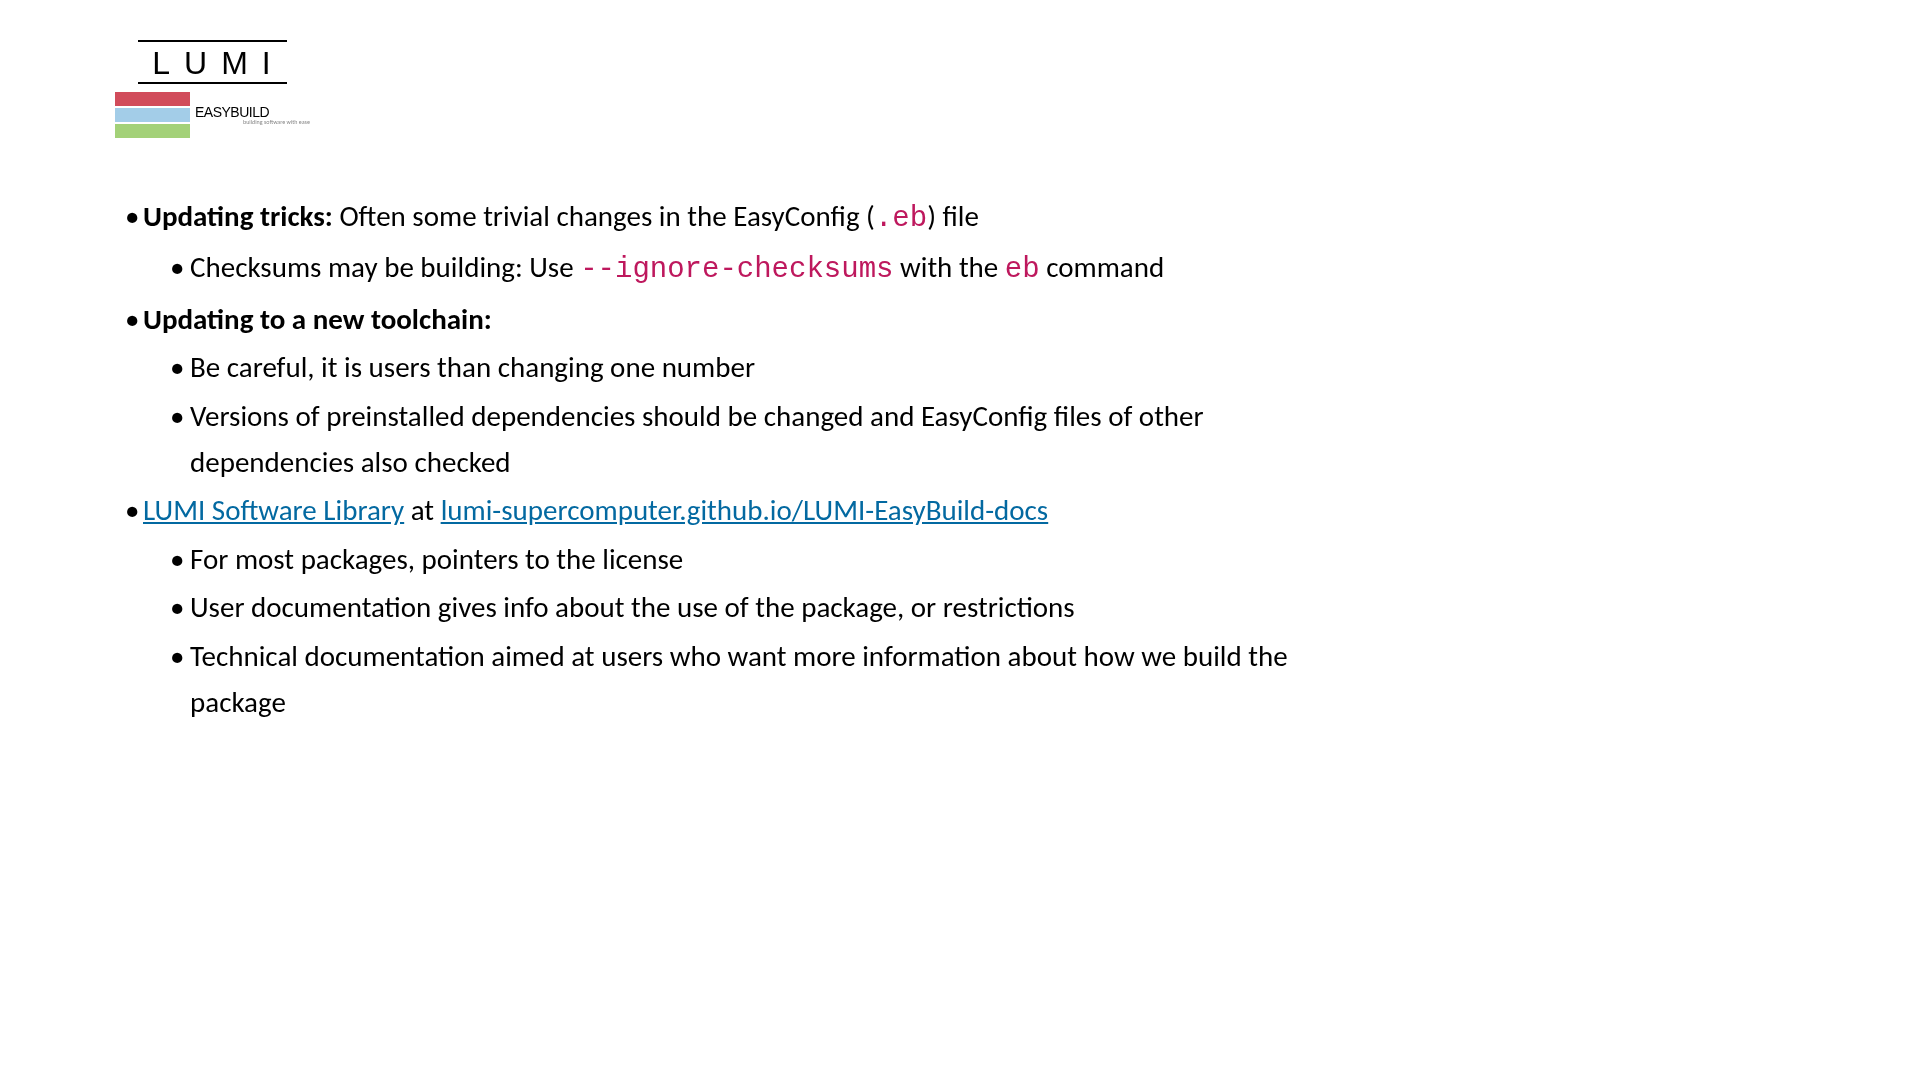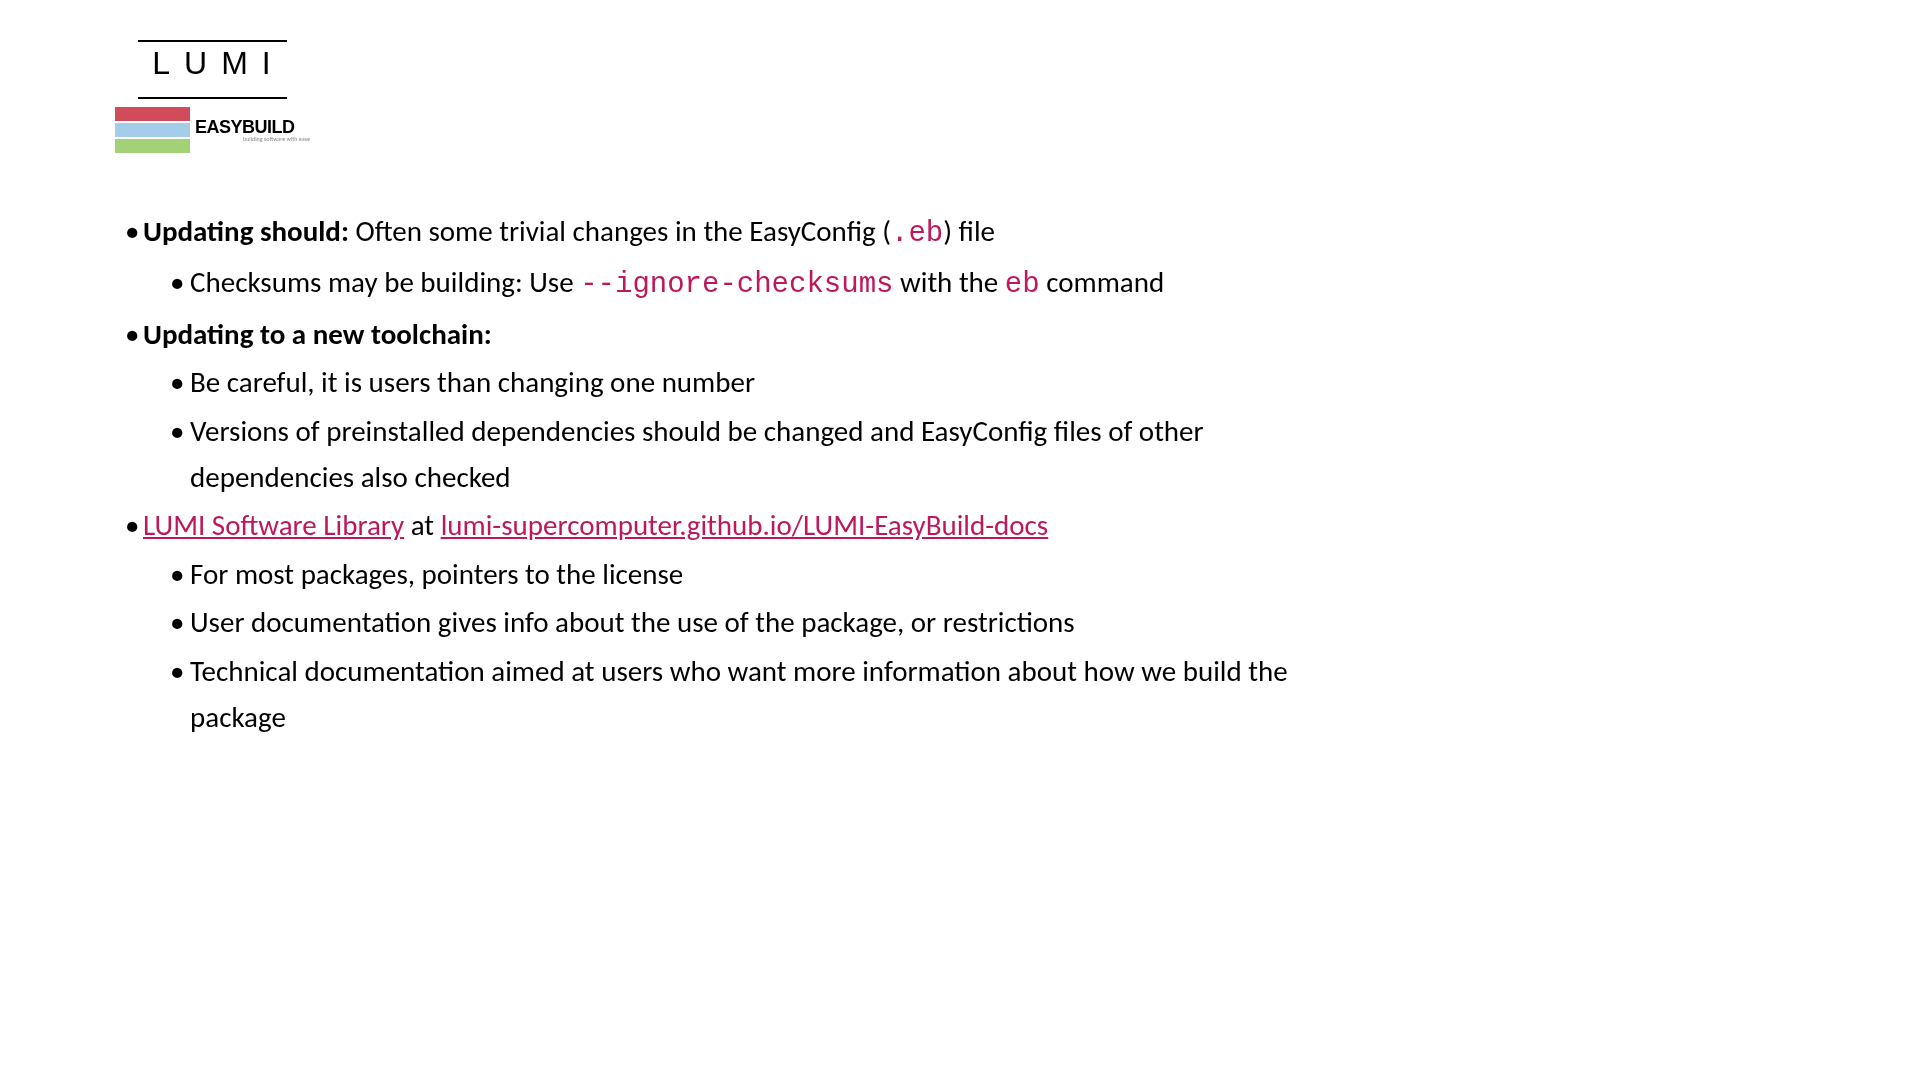--- a/index.html
+++ b/index.html
@@ -34,21 +34,21 @@
       gap: 8px;
       margin-top: -10px;
     }
     .lumi-logo {
       font-family: 'Futura', 'Century Gothic', sans-serif;
       font-size: 32px;
       font-weight: 400;
       letter-spacing: 14px;
       border-top: 2px solid #000;
       border-bottom: 2px solid #000;
-      padding: 5px 2px 18px 14px;
+      padding: 5px 2px 3px 14px;
       line-height: 1;
       text-align: center;
     }
     .easybuild-logo {
       display: flex;
       align-items: center;
       gap: 5px;
     }
     .eb-bars {
       display: flex;
@@ -62,22 +62,22 @@
     .eb-bar.red { background: #d14c5b; }
     .eb-bar.blue { background: #a3cde8; }
     .eb-bar.green { background: #a3d178; }
     .eb-text {
       display: flex;
       flex-direction: column;
       align-items: flex-start;
       line-height: 1;
     }
     .eb-main {
-      font-size: 18px;
-      font-weight: 700;
+      font-size: 14px;
+      font-weight: 400;
       font-family: Arial, sans-serif;
       letter-spacing: -0.5px;
     }
     .eb-sub {
       font-size: 6px;
       color: #888;
       padding-left: 48px;
     }
     .content {
       font-size: 29px;
@@ -104,21 +104,21 @@
       padding-left: 5px;
     }
     .bold {
       font-weight: 700;
     }
     .code {
       font-family: 'Consolas', 'Courier New', monospace;
       color: #be185d;
     }
     .link {
-      color: #be185d;
+      color: #0369a1;
       text-decoration: underline;
     }
     .l1-text, .l2-text {
       flex: 1;
     }
   </style>
 </head>
 <body>
 
 <div class="header">
@@ -134,21 +134,21 @@
         <span class="eb-main">EASYBUILD</span>
         <span class="eb-sub">building software with ease</span>
       </div>
     </div>
   </div>
 </div>
 
 <div class="content">
   <div class="bullet-l1">
     <span class="dot">•</span>
-    <span class="l1-text"><span class="bold">Updating should:</span><span> Often some trivial changes in the EasyConfig (</span><span class="code">.eb</span><span>) file</span></span>
+    <span class="l1-text"><span class="bold">Updating tricks:</span><span> Often some trivial changes in the EasyConfig (</span><span class="code">.eb</span><span>) file</span></span>
   </div>
   <div class="bullet-l2">
     <span class="dot">•</span>
     <span class="l2-text"><span>Checksums may be building: Use </span><span class="code">--ignore-checksums</span><span> with the </span><span class="code">eb</span><span> command</span></span>
   </div>
   <div class="bullet-l1">
     <span class="dot">•</span>
     <span class="l1-text"><span class="bold">Updating to a new toolchain:</span></span>
   </div>
   <div class="bullet-l2">

